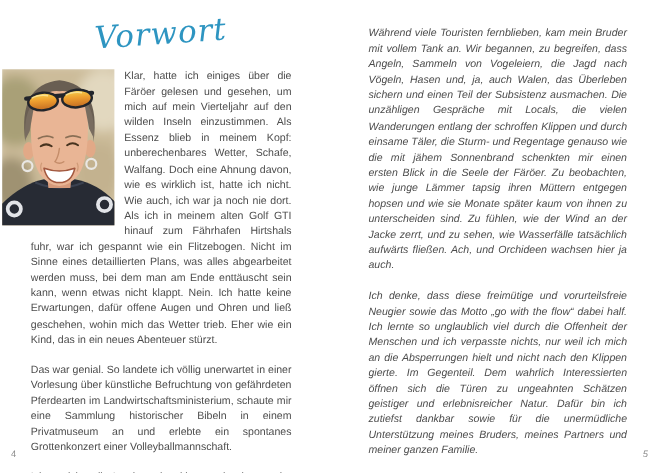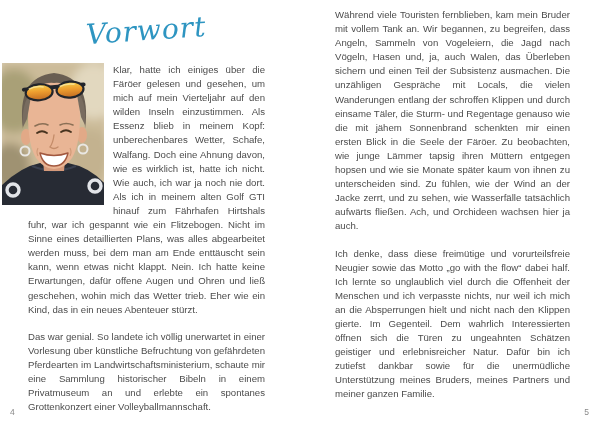--- a/index.html
+++ b/index.html
@@ -16,21 +16,21 @@
     height: 430px;
     background: #ffffff;
   }
   .page {
     position: relative;
     width: 300px;
     height: 430px;
     overflow: hidden;
   }
   .page-left  { padding: 14px 35px 0 28px; }
-  .page-right { padding: 8px 30px 0 35px; }
+  .page-right { padding: 24px 30px 0 35px; font-style: italic; }
 
   .title-wrap {
     text-align: center;
     height: 44px;
     margin-bottom: 5px;
   }
   .script-title {
     display: inline-block;
     font-family: "DejaVu Serif", serif;
     font-style: italic;

